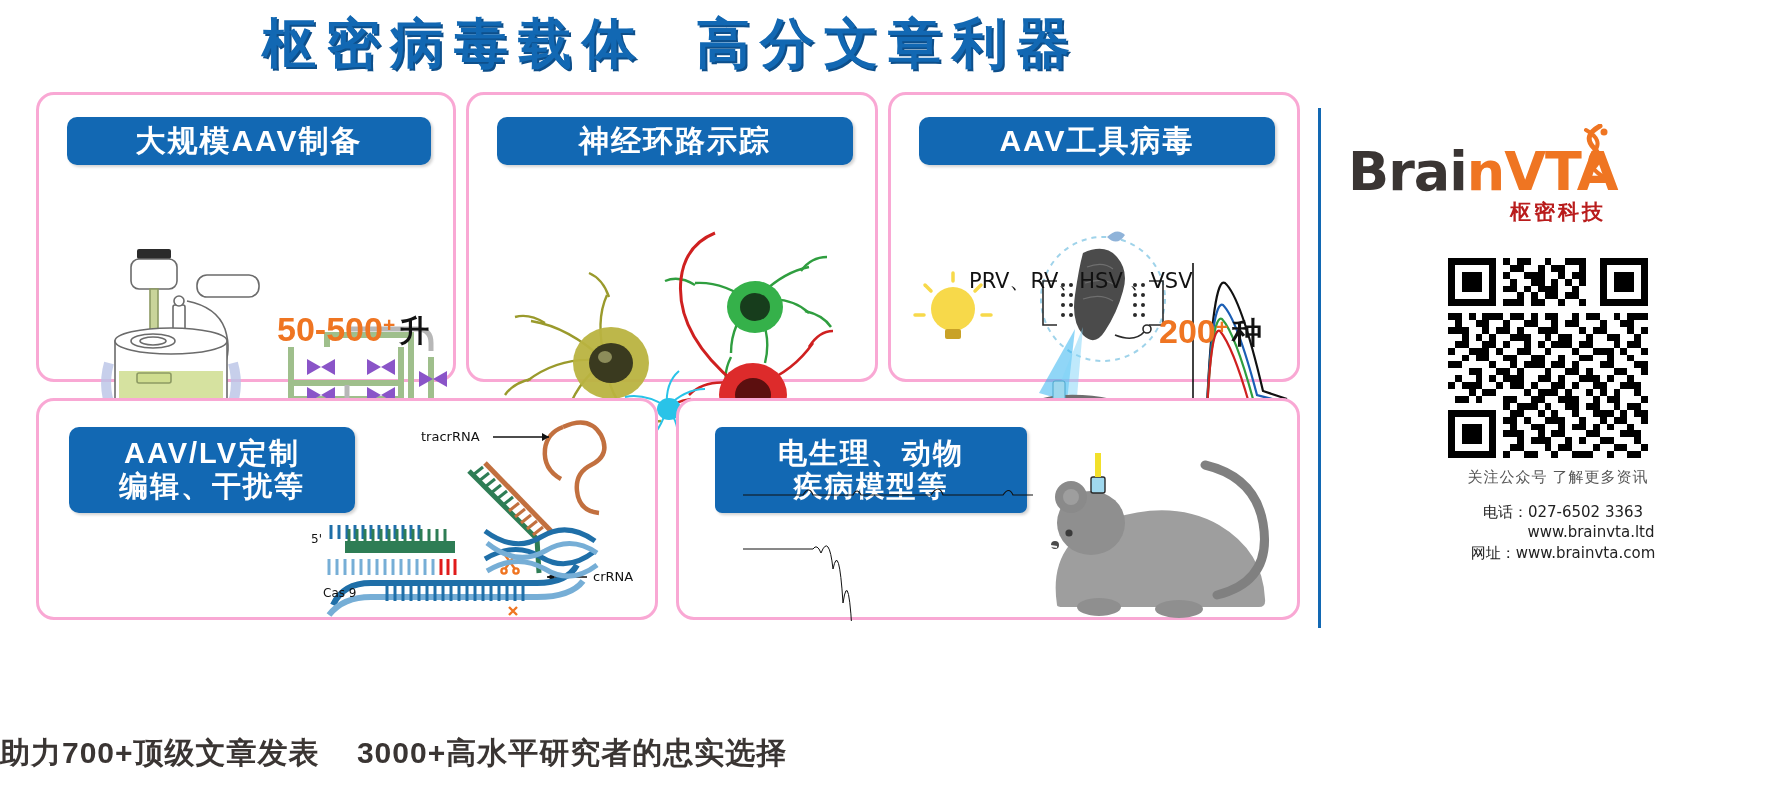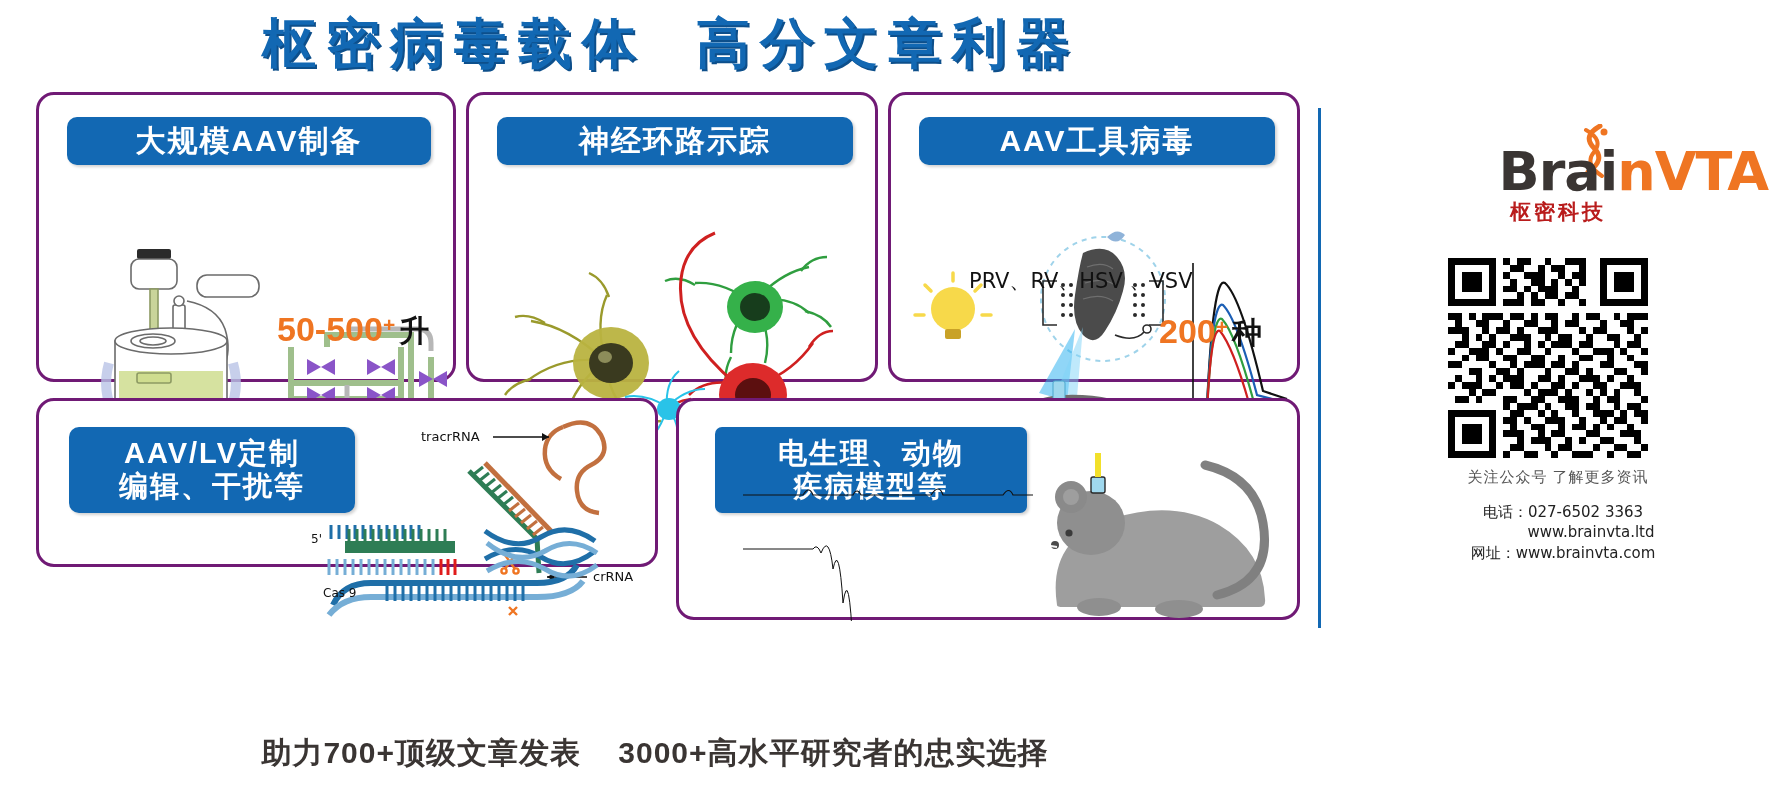--- a/index.html
+++ b/index.html
@@ -20,28 +20,28 @@
     color: #1268b3;
     letter-spacing: 10px;
     white-space: pre;
     text-shadow: 2px 2px 0 #0d4f8b;
     padding-left: 32px;
   }
 
   
   .card {
     position: absolute;
-    border: 3px solid #701a75;
+    border: 3px solid #f9a8d4;
     border-radius: 18px;
     background: #fff;
   }
   #card-1 { left: 36px;  top: 92px;  width: 420px; height: 290px; }
   #card-2 { left: 466px; top: 92px;  width: 412px; height: 290px; }
   #card-3 { left: 888px; top: 92px;  width: 412px; height: 290px; }
-  #card-4 { left: 36px;  top: 398px; width: 622px; height: 169px; }
+  #card-4 { left: 36px;  top: 398px; width: 622px; height: 222px; }
   #card-5 { left: 676px; top: 398px; width: 624px; height: 222px; }
 
   .card-header {
     position: absolute;
     background: #1268b3;
     border-radius: 10px;
     color: #fff;
     font-weight: bold;
     display: flex; align-items: center; justify-content: center;
     text-align: center;
@@ -71,21 +71,21 @@
   #sub-2 { left: 500px; top: 172px; }
 
   
   .divider {
     position: absolute; left: 1318px; top: 108px;
     width: 3px; height: 520px; background: #1268b3;
   }
   .logo-wrap { position: absolute; left: 1348px; top: 140px; width: 420px; height: 110px; }
   .logo-text {
     position: absolute; left: 0; top: 0; width: 420px;
-    text-align: right; font-size: 54px; font-weight: bold; letter-spacing: -1px;
+    text-align: left; font-size: 54px; font-weight: bold; letter-spacing: -1px;
     font-family: "DejaVu Sans", "Liberation Sans", sans-serif;
   }
   .logo-brain { color: #3a3533; }
   .logo-vta { color: #ef7522; }
   .logo-cn {
     position: absolute; left: 0; top: 58px; width: 420px;
     text-align: center; font-size: 21px; font-weight: bold; color: #b91c1c;
     letter-spacing: 3px;
   }
   .dna-mark { position: absolute; left: 222px; top: -16px; width: 48px; height: 54px; }
@@ -103,21 +103,21 @@
     position: absolute; left: 1348px; top: 502px; width: 430px;
     font-size: 15px; color: #222; line-height: 1.35;
     font-family: "DejaVu Sans", "Liberation Sans", sans-serif;
   }
   .contact .row { text-align: center; white-space: nowrap; }
   .contact .row.indent { padding-left: 56px; }
 
   
   .footer {
     position: absolute; left: 0; bottom: 18px; width: 1310px;
-    text-align: center; font-size: 30px; font-weight: bold; color: #3a3533;
+    font-size: 30px; font-weight: bold; color: #3a3533;
     letter-spacing: 1px; white-space: pre;
   }
 
   
   .art { position: absolute; }
   #art-1 { left: 40px;  top: 150px; width: 380px; height: 226px; }
   #art-2 { left: 16px;  top: 116px; width: 384px; height: 260px; }
   #art-3 { left: 16px;  top: 128px; width: 384px; height: 248px; }
   #art-4 { left: 286px; top: 8px;   width: 334px; height: 212px; }
   #art-5 { left: 60px;  top: 16px;  width: 560px; height: 204px; }

